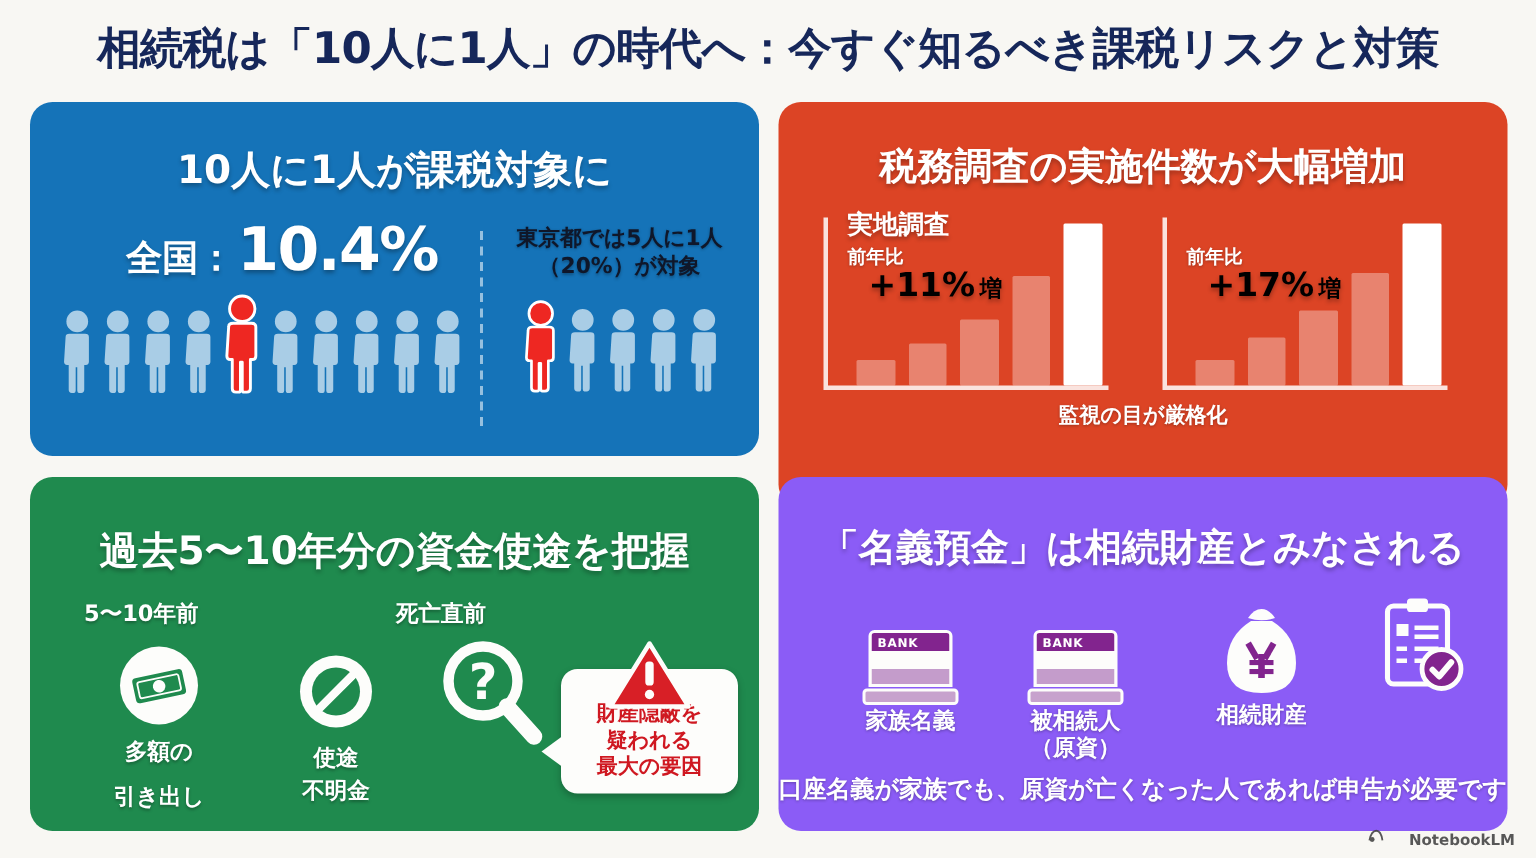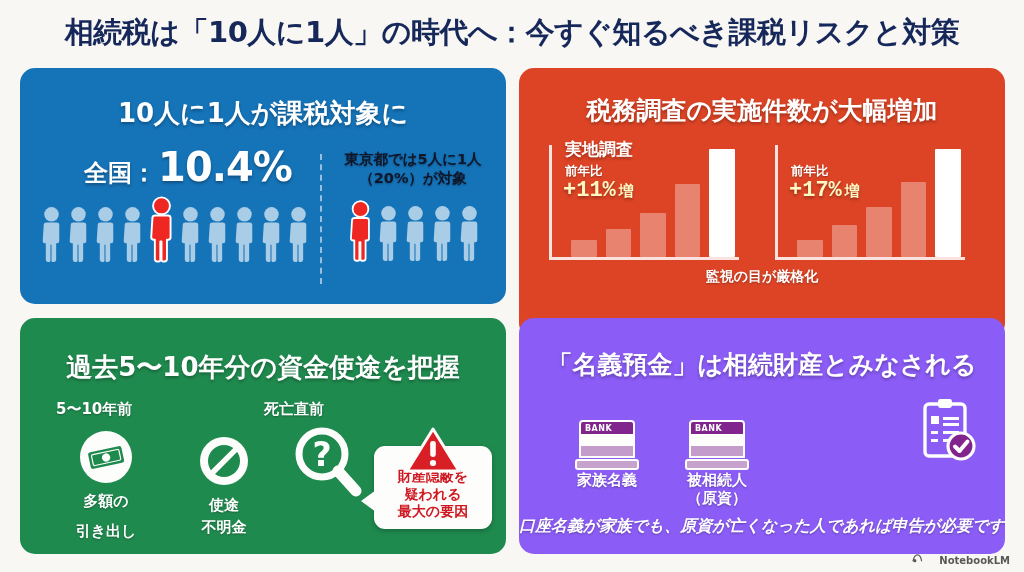--- a/index.html
+++ b/index.html
@@ -71,22 +71,22 @@
   .chart-label{
     position:absolute;left:16px;top:-2px;color:#fff;font-size:17px;font-weight:bold;
     white-space:nowrap;text-shadow:0 2px 3px rgba(0,0,0,.3);
     display:flex;align-items:center;gap:6px;
   }
   .chart-sub{
     position:absolute;left:16px;top:23px;color:#fff;font-size:12.5px;font-weight:bold;
     text-shadow:0 1px 2px rgba(0,0,0,.3);
   }
   .chart-val{
-    position:absolute;left:14px;top:38px;color:#fef9c3;font-size:22px;font-weight:bold;
-    white-space:nowrap;text-shadow:0 2px 3px rgba(0,0,0,.3);font-family:Liberation Mono, monospace;
+    position:absolute;left:30px;top:38px;color:#000000;font-size:22px;font-weight:bold;
+    white-space:nowrap;text-shadow:0 2px 3px rgba(0,0,0,.3);
   }
   .chart-val small{font-size:15px;margin-left:3px;}
   .red-foot{
     position:absolute;left:0;top:200px;width:486px;text-align:center;
     color:#fff;font-size:14px;font-weight:bold;text-shadow:0 1px 2px rgba(0,0,0,.3);
   }
 
   
   .green-head{position:absolute;left:0;top:32px;width:486px;font-size:26px;}
   .g-period{
@@ -120,21 +120,20 @@
   .p-item{position:absolute;text-align:center;width:120px;}
   .p-icon{height:72px;display:flex;align-items:flex-end;justify-content:center;}
   .p-cap{
     color:#fff;font-size:15px;font-weight:bold;line-height:1.22;margin-top:1px;
     text-shadow:0 1px 2px rgba(0,0,0,.3);
   }
   .purple-foot{
     position:absolute;left:0;top:198px;width:432px;text-align:center;
     color:#fff;font-size:16px;font-weight:bold;white-space:nowrap;
     text-shadow:0 1px 2px rgba(0,0,0,.3);
-    font-style:italic;
   }
 
   
   .bank{width:64px;height:50px;position:relative;}
   .bank-body{
     position:absolute;left:4px;top:0;width:56px;height:38px;
     background:#fdfdfb;border-radius:4px 4px 0 0;box-sizing:border-box;
     border:2px solid #fdfdfb;overflow:hidden;
   }
   .bank-hdr{height:12px;background:#82248e;color:#fff;font-size:8px;font-weight:bold;
@@ -395,20 +394,36 @@
             <div class="bank-mid"></div>
             <div class="bank-low"></div>
           </div>
           <div class="bank-base"></div>
         </div>
       </div>
       <div class="p-cap">被相続人</div>
       <div class="p-cap" style="margin-top:0">（原資）</div>
     </div>
 
+    <div class="p-item" style="left:262px;top:76px;">
+      <div class="p-icon">
+        <svg width="62" height="64" viewBox="0 0 62 64">
+          <path d="M22 10 q4 -6 9 -6 q5 0 9 6 q-9 3 -18 0 Z" fill="#fdfdfb"></path>
+          <path d="M24 12 q-16 10 -16 28 q0 20 23 20 q23 0 23 -20 q0 -18 -16 -28 Z" fill="#fdfdfb"></path>
+          <g fill="#82248e">
+            <rect x="23" y="26" width="4.2" height="12" transform="rotate(-30 25 32)"></rect>
+            <rect x="34" y="26" width="4.2" height="12" transform="rotate(30 36 32)"></rect>
+            <rect x="28.8" y="34" width="4.4" height="16"></rect>
+            <rect x="23" y="38" width="16" height="3.4"></rect>
+            <rect x="23" y="44" width="16" height="3.4"></rect>
+          </g>
+        </svg>
+      </div>
+      <div class="p-cap">相続財産</div>
+    </div>
 
     <div class="p-item" style="left:368px;top:74px;">
       <div class="p-icon">
         <svg width="62" height="68" viewBox="0 0 62 68">
           <rect x="9" y="8" width="40" height="52" rx="4" fill="none" stroke="#fdfdfb" stroke-width="3.4"></rect>
           <rect x="22" y="3" width="14" height="9" rx="2.4" fill="#fdfdfb"></rect>
           <rect x="15" y="20" width="8" height="8" fill="#fdfdfb"></rect>
           <rect x="27" y="21" width="16" height="3" fill="#fdfdfb"></rect>
           <rect x="27" y="27" width="16" height="3" fill="#fdfdfb"></rect>
           <rect x="15" y="35" width="7" height="3" fill="#fdfdfb"></rect>

